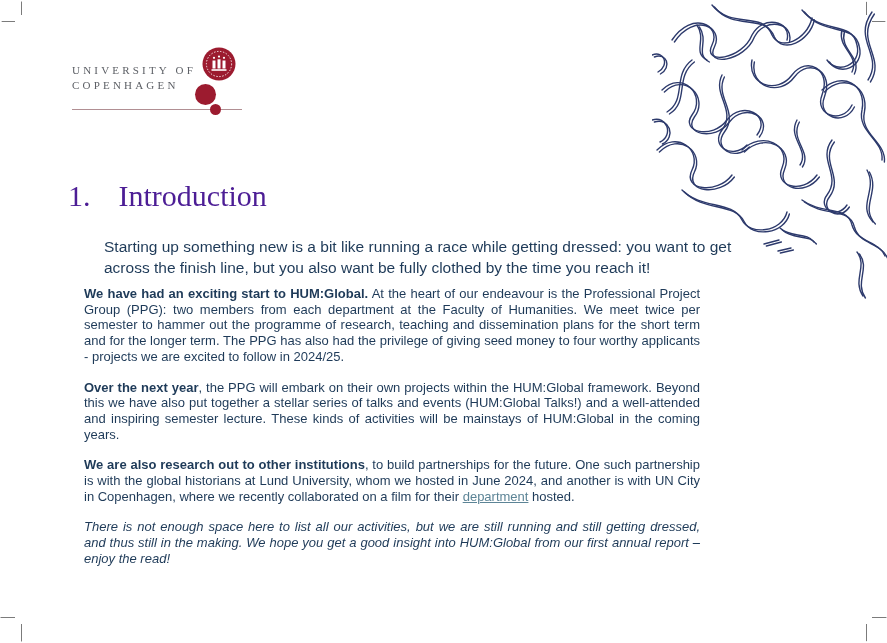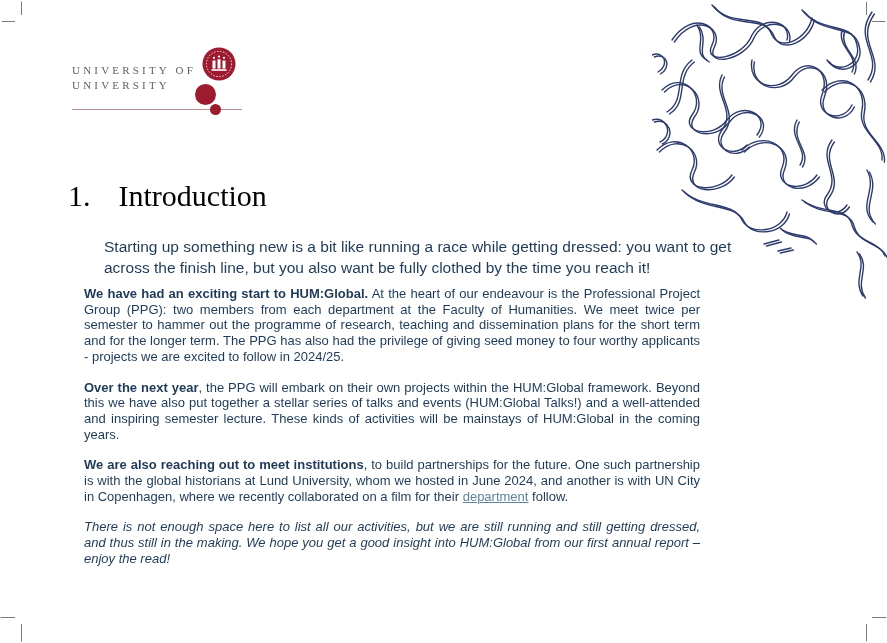--- a/index.html
+++ b/index.html
@@ -24,21 +24,21 @@
   }
   #seal{position:absolute;left:202px;top:47px;width:34px;height:34px;}
   .dot{position:absolute;border-radius:50%;background:#9c1b2f;}
   #dot-big{left:195px;top:84px;width:21px;height:21px;}
   #dot-small{left:210px;top:104px;width:11px;height:11px;}
   #logo-rule{position:absolute;left:72px;top:109px;width:170px;height:1px;background:#b18f93;}
   
   #heading{
     position:absolute;left:68px;top:178px;
     font-family:"Liberation Serif",serif;
-    font-size:30px;color:#000000;line-height:36px;
+    font-size:30px;color:#4c1d95;line-height:36px;
   }
   #heading .num{display:inline-block;margin-right:28px;}
   
   #lead{
     position:absolute;left:68px;top:236px;width:632px;
     font-size:15.5px;line-height:21px;color:#1e3a58;margin-left:36px;
   }
   #bodytext{
     position:absolute;left:68px;top:286px;width:632px;
     font-size:13px;line-height:15.7px;color:#1e3a58;
@@ -62,21 +62,21 @@
   <div class="crop h" style="left:0;top:21px;"></div>
   <div class="crop v" style="left:866px;top:0;"></div>
   <div class="crop h" style="left:872px;top:21px;"></div>
   <div class="crop h" style="left:0;top:617px;"></div>
   <div class="crop v" style="left:21px;top:624px;height:19px;"></div>
   <div class="crop h" style="left:872px;top:617px;"></div>
   <div class="crop v" style="left:866px;top:624px;height:19px;"></div>
 
   <div id="logo">
     <div class="logo-line">UNIVERSITY OF</div>
-    <div class="logo-line">UNIVERSITY</div>
+    <div class="logo-line">COPENHAGEN</div>
   </div>
   <svg id="seal" viewBox="0 0 34 34">
     <circle cx="17" cy="17" r="16.5" fill="#9c1b2f"></circle>
     <circle cx="17" cy="17" r="12.6" fill="none" stroke="#ffffff" stroke-width="0.9" stroke-dasharray="1.4 1.6"></circle>
     <g fill="#ffffff">
       <rect x="10.5" y="13.5" width="3" height="8"></rect>
       <rect x="15.5" y="12.3" width="3" height="9.2"></rect>
       <rect x="20.5" y="13.5" width="3" height="8"></rect>
       <circle cx="12" cy="10.8" r="1.1"></circle>
       <circle cx="17" cy="9.6" r="1.1"></circle>
@@ -122,18 +122,18 @@
     <span class="num">1.</span><span>Introduction</span>
   </div>
 
   <div id="lead">Starting up something new is a bit like running a race while getting dressed: you want to get across the finish line, but you also want be fully clothed by the time you reach it!</div>
 
   <div id="bodytext">
     <p><span class="lead-in">We have had an exciting start to HUM:Global.</span><span> At the heart of our endeavour is the Professional Project Group (PPG): two members from each department at the Faculty of Humanities. We meet twice per semester to hammer out the programme of research, teaching and dissemination plans for the short term and for the longer term. The PPG has also had the privilege of giving seed money to four worthy applicants - projects we are excited to follow in 2024/25.</span></p>
 
     <p><span class="lead-in">Over the next year</span><span>, the PPG will embark on their own projects within the HUM:Global framework. Beyond this we have also put together a stellar series of talks and events (HUM:Global </span><span class="em">Talks!</span><span>) and a well-attended and inspiring semester lecture. These kinds of activities will be mainstays of HUM:Global in the coming years.</span></p>
 
-    <p><span class="lead-in">We are also reaching out to meet institutions</span><span>, to build partnerships for the future. One such partnership is with the global historians at Lund University, whom we hosted in June 2024, and another is with UN City in Copenhagen, where we recently collaborated on a film for their </span><a>department</a><span> follow.</span></p>
+    <p><span class="lead-in">We are also research out to other institutions</span><span>, to build partnerships for the future. One such partnership is with the global historians at Lund University, whom we hosted in June 2024, and another is with UN City in Copenhagen, where we recently collaborated on a film for their </span><a>department</a><span> hosted.</span></p>
 
     <p id="closing">There is not enough space here to list all our activities, but we are still running and still getting dressed, and thus still in the making. We hope you get a good insight into HUM:Global from our first annual report – enjoy the read!</p>
   </div>
 
 </div>
 
 </body></html>

